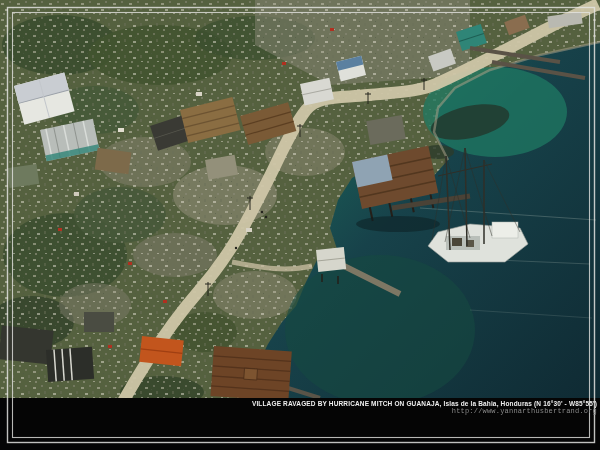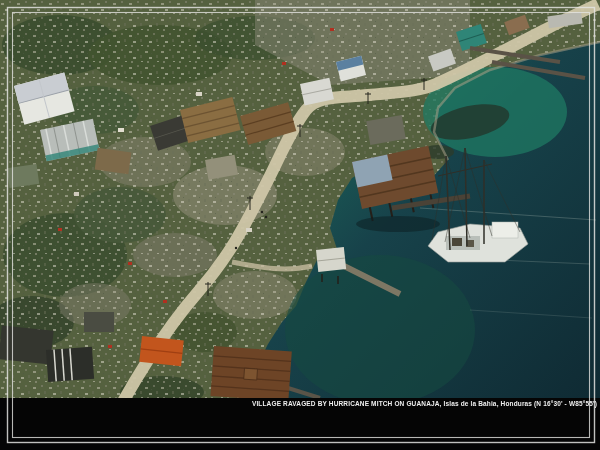--- a/index.html
+++ b/index.html
@@ -251,13 +251,14 @@
 
     <rect x="0" y="398" width="600" height="52" fill="#050505"></rect>
 
     <g fill="none">
       <rect x="7.5" y="7.5" width="587" height="435" stroke="#e3e3e1" stroke-width="1.4" opacity=".85"></rect>
       <rect x="12.5" y="12.5" width="577" height="425" stroke="#e3e3e1" stroke-width="1.1" opacity=".8"></rect>
     </g>
   </svg>
 
   <div id="caption-title" class="caption-line">VILLAGE RAVAGED BY HURRICANE MITCH ON GUANAJA, Islas de la Bahia, Honduras (N 16°30' - W85°55')</div>
+  <div id="caption-url" class="caption-line">http://www.yannarthusbertrand.org</div>
 </div>
 
 </body></html>

